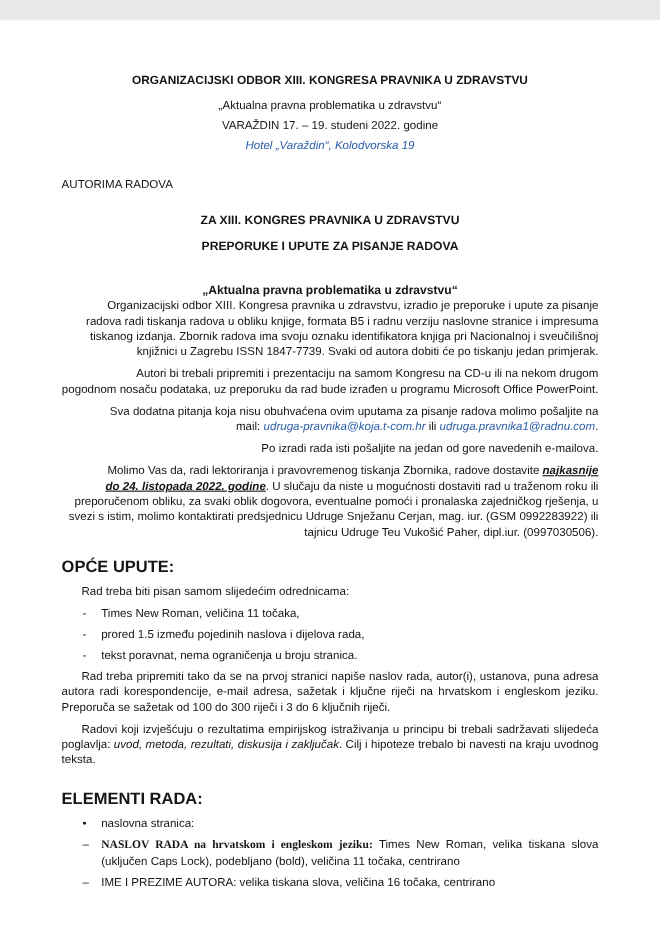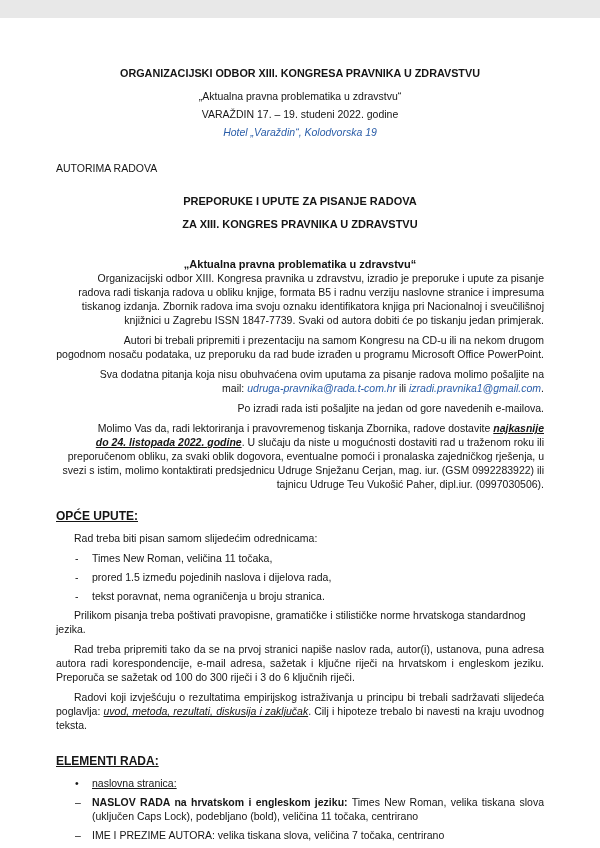--- a/index.html
+++ b/index.html
@@ -27,29 +27,28 @@
   
   .title-block { text-align: center; font-weight: bold; font-size: 11px; margin-top: 19px; }
   .title-line + .title-line { margin-top: 9px; }
   .title-sub { margin-top: 26px; }
   
   p.para { margin: 0 0 6px 0; }
   .j { text-align: justify; }
   .indent1 { text-indent: 36px; text-align: right; }
   .indent2 { text-indent: 18px; }
   .first-body { margin-top: 21px; }
-  .b { font-weight: bold; }
-  .i { font-style: italic; text-decoration: underline; }
-  .u { text-decoration: underline; }
+  .b { font-weight: bold; font-family: Liberation Serif, serif; }
+  .i { font-style: italic; }
+  .u { }
   .bui { font-weight: bold; font-style: italic; text-decoration: underline; }
   
   .section-heading {
-    font-size: 12px;
+    font-size: 15px;
     font-weight: bold;
-    text-decoration: underline;
     margin: 18px 0 8px 0;
   }
   .section-heading.second { margin-top: 22px; }
   
   .li { display: flex; margin: 0 0 5px 19px; }
   .li .marker { width: 17px; flex: none; }
   .li .txt { flex: 1; }
   .li .txt.j { text-align: justify; }
   .list { margin-bottom: 2px; }
 </style>
@@ -61,30 +60,30 @@
   <header class="doc-header">
     <div class="hdr-org">ORGANIZACIJSKI ODBOR XIII. KONGRESA PRAVNIKA U ZDRAVSTVU</div>
     <div class="hdr-line">„Aktualna pravna problematika u zdravstvu“</div>
     <div class="hdr-line">VARAŽDIN 17. – 19. studeni 2022. godine</div>
     <div class="hdr-line link">Hotel „Varaždin“, Kolodvorska 19</div>
   </header>
 
   <div class="addressee">AUTORIMA RADOVA</div>
 
   <div class="title-block">
+    <div class="title-line">ZA XIII. KONGRES PRAVNIKA U ZDRAVSTVU</div>
     <div class="title-line">PREPORUKE I UPUTE ZA PISANJE RADOVA</div>
-    <div class="title-line">ZA XIII. KONGRES PRAVNIKA U ZDRAVSTVU</div>
     <div class="title-sub">„Aktualna pravna problematika u zdravstvu“</div>
   </div>
 
   <p class="para indent1 j first-body">Organizacijski odbor XIII. Kongresa pravnika u zdravstvu, izradio je preporuke i upute za pisanje radova radi tiskanja radova u obliku knjige, formata B5 i radnu verziju naslovne stranice i impresuma tiskanog izdanja. Zbornik radova ima svoju oznaku identifikatora knjiga pri Nacionalnoj i sveučilišnoj knjižnici u Zagrebu ISSN 1847-7739. Svaki od autora dobiti će po tiskanju jedan primjerak.</p>
 
   <p class="para indent1 j">Autori bi trebali pripremiti i prezentaciju na samom Kongresu na CD-u ili na nekom drugom pogodnom nosaču podataka, uz preporuku da rad bude izrađen u programu Microsoft Office PowerPoint.</p>
 
-  <p class="para indent1 j"><span>Sva dodatna pitanja koja nisu obuhvaćena ovim uputama za pisanje radova molimo pošaljite na mail: </span><a class="link">udruga-pravnika@rada.t-com.hr</a><span> ili </span><a class="link">izradi.pravnika1@gmail.com</a><span>.</span></p>
+  <p class="para indent1 j"><span>Sva dodatna pitanja koja nisu obuhvaćena ovim uputama za pisanje radova molimo pošaljite na mail: </span><a class="link">udruga-pravnika@koja.t-com.hr</a><span> ili </span><a class="link">udruga.pravnika1@radnu.com</a><span>.</span></p>
 
   <p class="para indent1">Po izradi rada isti pošaljite na jedan od gore navedenih e-mailova.</p>
 
   <p class="para indent1 j"><span>Molimo Vas da, radi lektoriranja i pravovremenog tiskanja Zbornika, radove dostavite </span><span class="bui">najkasnije do 24. listopada 2022. godine</span><span>. U slučaju da niste u mogućnosti dostaviti rad u traženom roku ili preporučenom obliku, za svaki oblik dogovora, eventualne pomoći i pronalaska zajedničkog rješenja, u svezi s istim, molimo kontaktirati predsjednicu Udruge Snježanu Cerjan, mag. iur. (GSM 0992283922) ili tajnicu Udruge Teu Vukošić Paher, dipl.iur. (0997030506).</span></p>
 
   <h2 class="section-heading">OPĆE UPUTE:</h2>
 
   <p class="para indent2">Rad treba biti pisan samom slijedećim odrednicama:</p>
 
   <div class="list">
@@ -95,36 +94,35 @@
     <div class="li">
       <span class="marker">-</span>
       <span class="txt">prored 1.5 između pojedinih naslova i dijelova rada,</span>
     </div>
     <div class="li">
       <span class="marker">-</span>
       <span class="txt">tekst poravnat, nema ograničenja u broju stranica.</span>
     </div>
   </div>
 
-  <p class="para indent2">Prilikom pisanja treba poštivati pravopisne, gramatičke i stilističke norme hrvatskoga standardnog jezika.</p>
 
   <p class="para indent2 j">Rad treba pripremiti tako da se na prvoj stranici napiše naslov rada, autor(i), ustanova, puna adresa autora radi korespondencije, e-mail adresa, sažetak i ključne riječi na hrvatskom i engleskom jeziku. Preporuča se sažetak od 100 do 300 riječi i 3 do 6 ključnih riječi.</p>
 
   <p class="para indent2 j"><span>Radovi koji izvješćuju o rezultatima empirijskog istraživanja u principu bi trebali sadržavati slijedeća  poglavlja: </span><span class="i">uvod, metoda, rezultati, diskusija  i zaključak</span><span>. Cilj i hipoteze trebalo bi navesti na kraju uvodnog teksta.</span></p>
 
   <h2 class="section-heading second">ELEMENTI RADA:</h2>
 
   <div class="list">
     <div class="li">
       <span class="marker">•</span>
       <span class="txt u">naslovna stranica:</span>
     </div>
     <div class="li">
       <span class="marker">–</span>
       <span class="txt j"><span class="b">NASLOV RADA na hrvatskom i engleskom jeziku:</span><span> Times New Roman, velika tiskana slova (uključen Caps Lock), podebljano (bold), veličina 11 točaka, centrirano</span></span>
     </div>
     <div class="li">
       <span class="marker">–</span>
-      <span class="txt"><span>IME I PREZIME AUTORA:</span><span> velika tiskana slova, veličina 7 točaka, centrirano</span></span>
+      <span class="txt"><span>IME I PREZIME AUTORA:</span><span> velika tiskana slova, veličina 16 točaka, centrirano</span></span>
     </div>
   </div>
 
 </div>
 
 </body></html>

